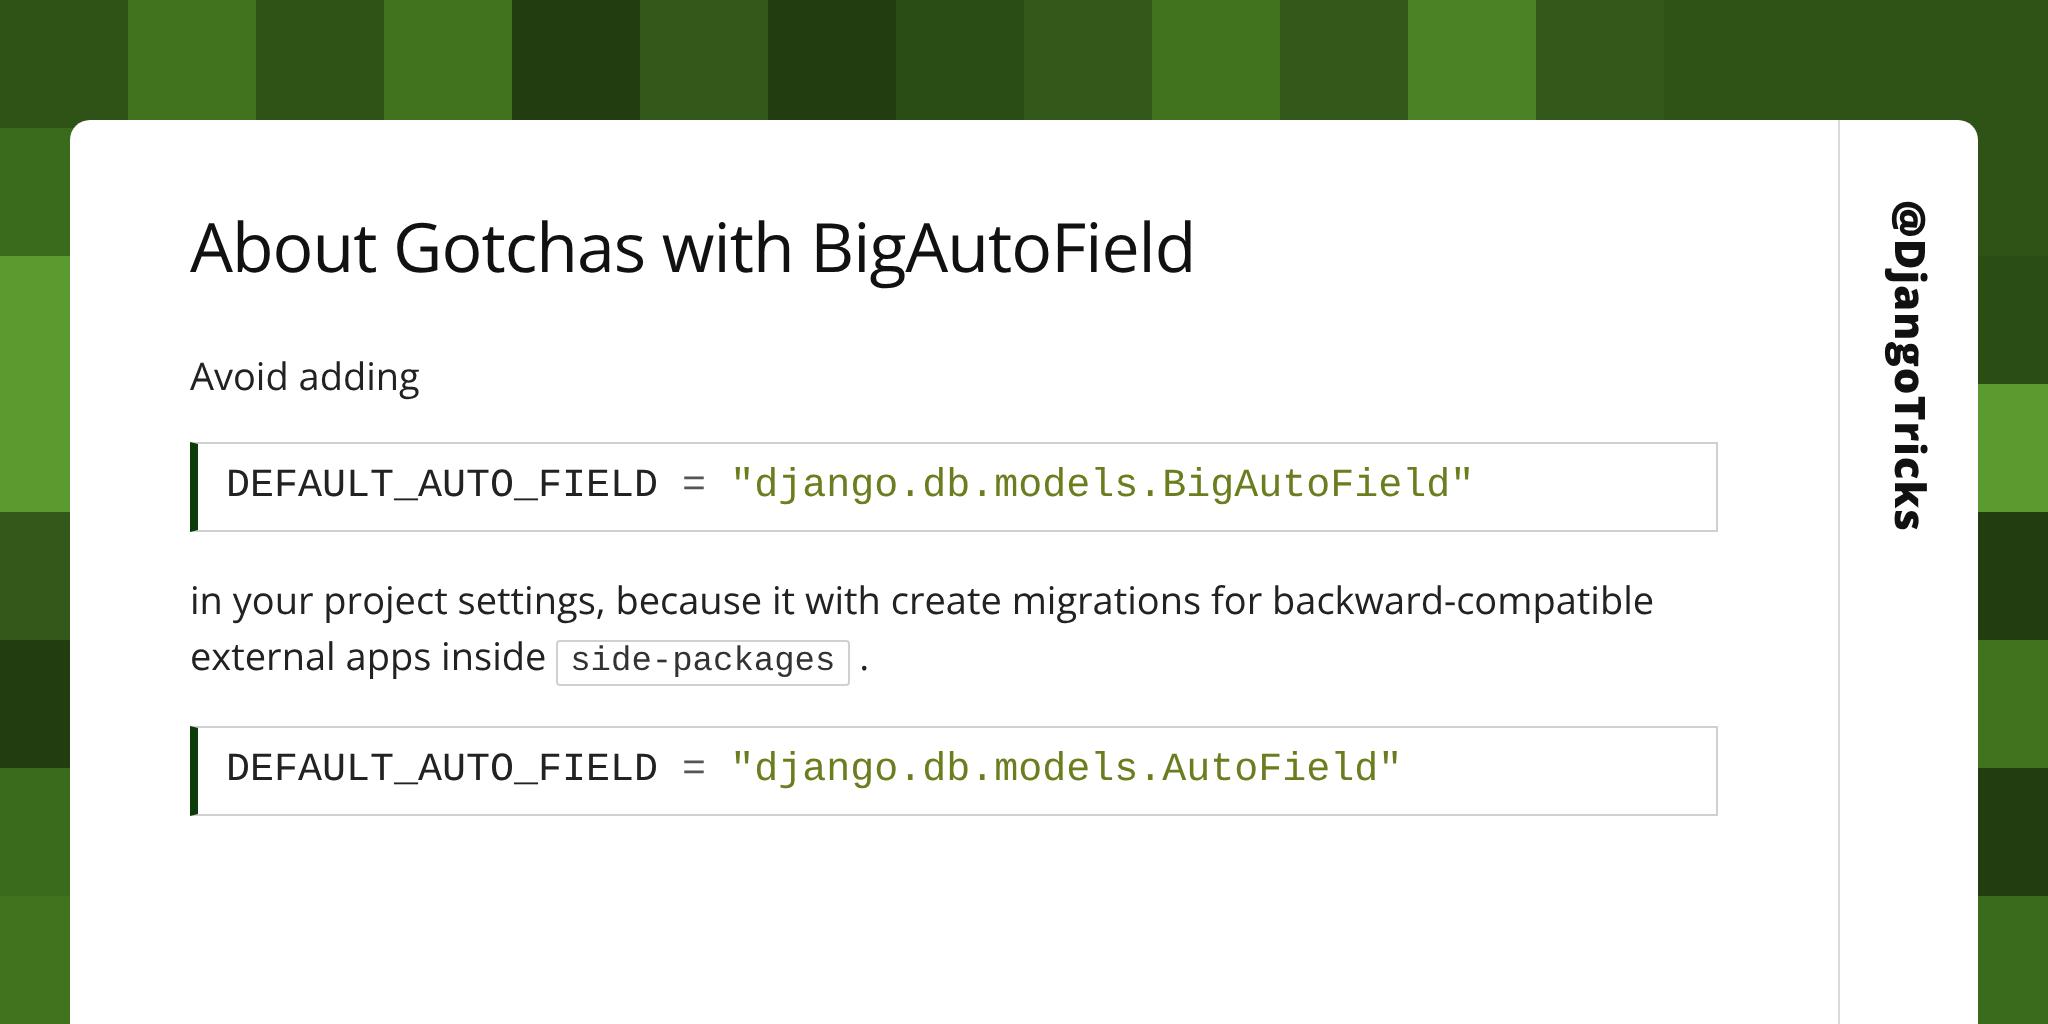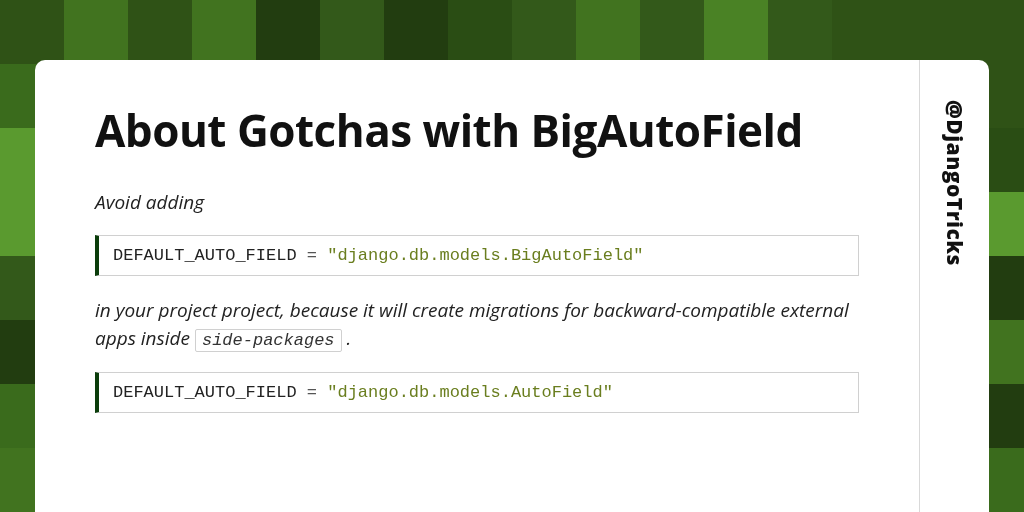--- a/index.html
+++ b/index.html
@@ -27,39 +27,38 @@
     border-radius: 10px 10px 0 0;
     z-index: 1;
     display: flex;
   }
   .content {
     flex: 1;
     padding: 40px 60px 0 60px;
     color: #1d1d1d;
   }
   .content h1 {
-    font-size: 44px;
-    font-weight: 700;
+    font-size: 34px;
+    font-weight: 400;
     letter-spacing: -0.5px;
     margin-bottom: 28px;
     color: #111;
   }
   .content p {
     font-size: 19px;
     line-height: 1.5;
     margin-bottom: 18px;
     color: #222;
-    font-style: italic;
   }
   .codeblock {
     border: 1px solid #d0d0d0;
     border-left: 4px solid #0b3d0b;
     padding: 10px 14px;
     font-family: 'Consolas', 'Menlo', 'Courier New', monospace;
-    font-size: 17px;
+    font-size: 20px;
     margin-bottom: 20px;
     white-space: nowrap;
     overflow: hidden;
   }
   .tok-name { color: #222; }
   .tok-op   { color: #555; }
   .tok-str  { color: #6a7e1f; }
   .inline-code {
     font-family: 'Consolas', 'Menlo', 'Courier New', monospace;
     font-size: 17px;
@@ -223,21 +222,21 @@
   <div class="content">
     <h1>About Gotchas with BigAutoField</h1>
 
     <p>Avoid adding</p>
 
     <div class="codeblock">
       <span class="tok-name">DEFAULT_AUTO_FIELD</span><span class="tok-op"> = </span><span class="tok-str">"django.db.models.BigAutoField"</span>
     </div>
 
     <p>
-      <span>in your project project, because it will create migrations for backward-compatible external apps inside </span><span class="inline-code">side-packages</span><span> .</span>
+      <span>in your project settings, because it with create migrations for backward-compatible external apps inside </span><span class="inline-code">side-packages</span><span> .</span>
     </p>
 
 
     <div class="codeblock">
       <span class="tok-name">DEFAULT_AUTO_FIELD</span><span class="tok-op"> = </span><span class="tok-str">"django.db.models.AutoField"</span>
     </div>
 
   </div>
 
   <div class="sidebar">

